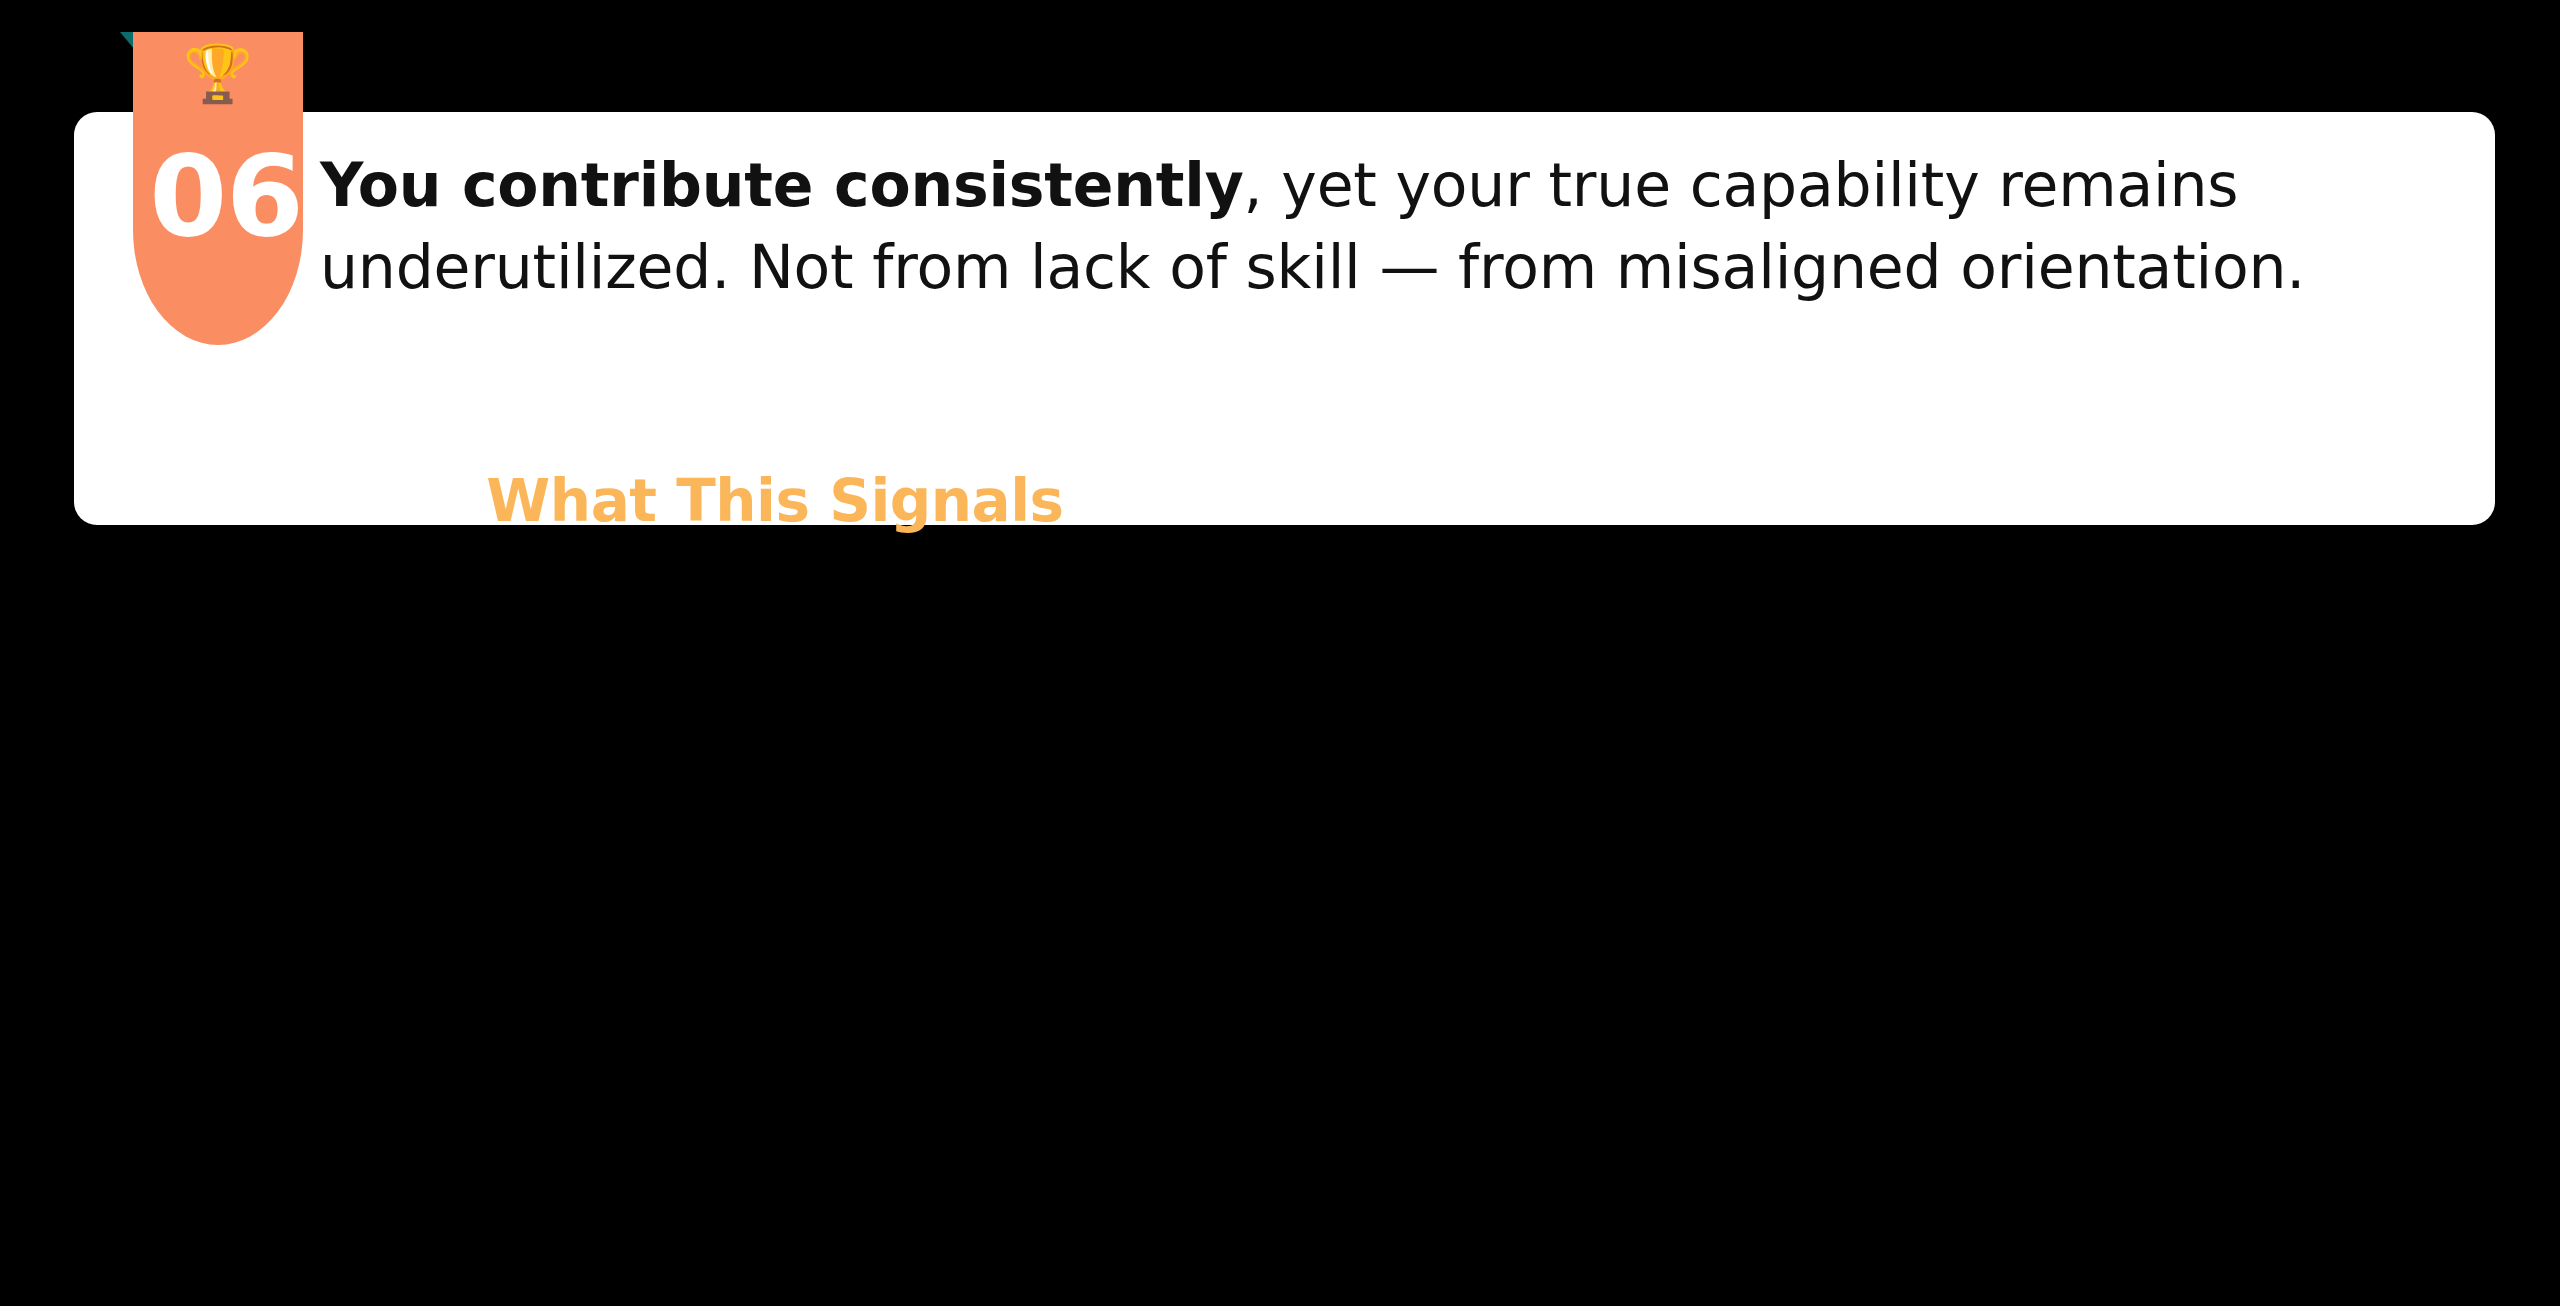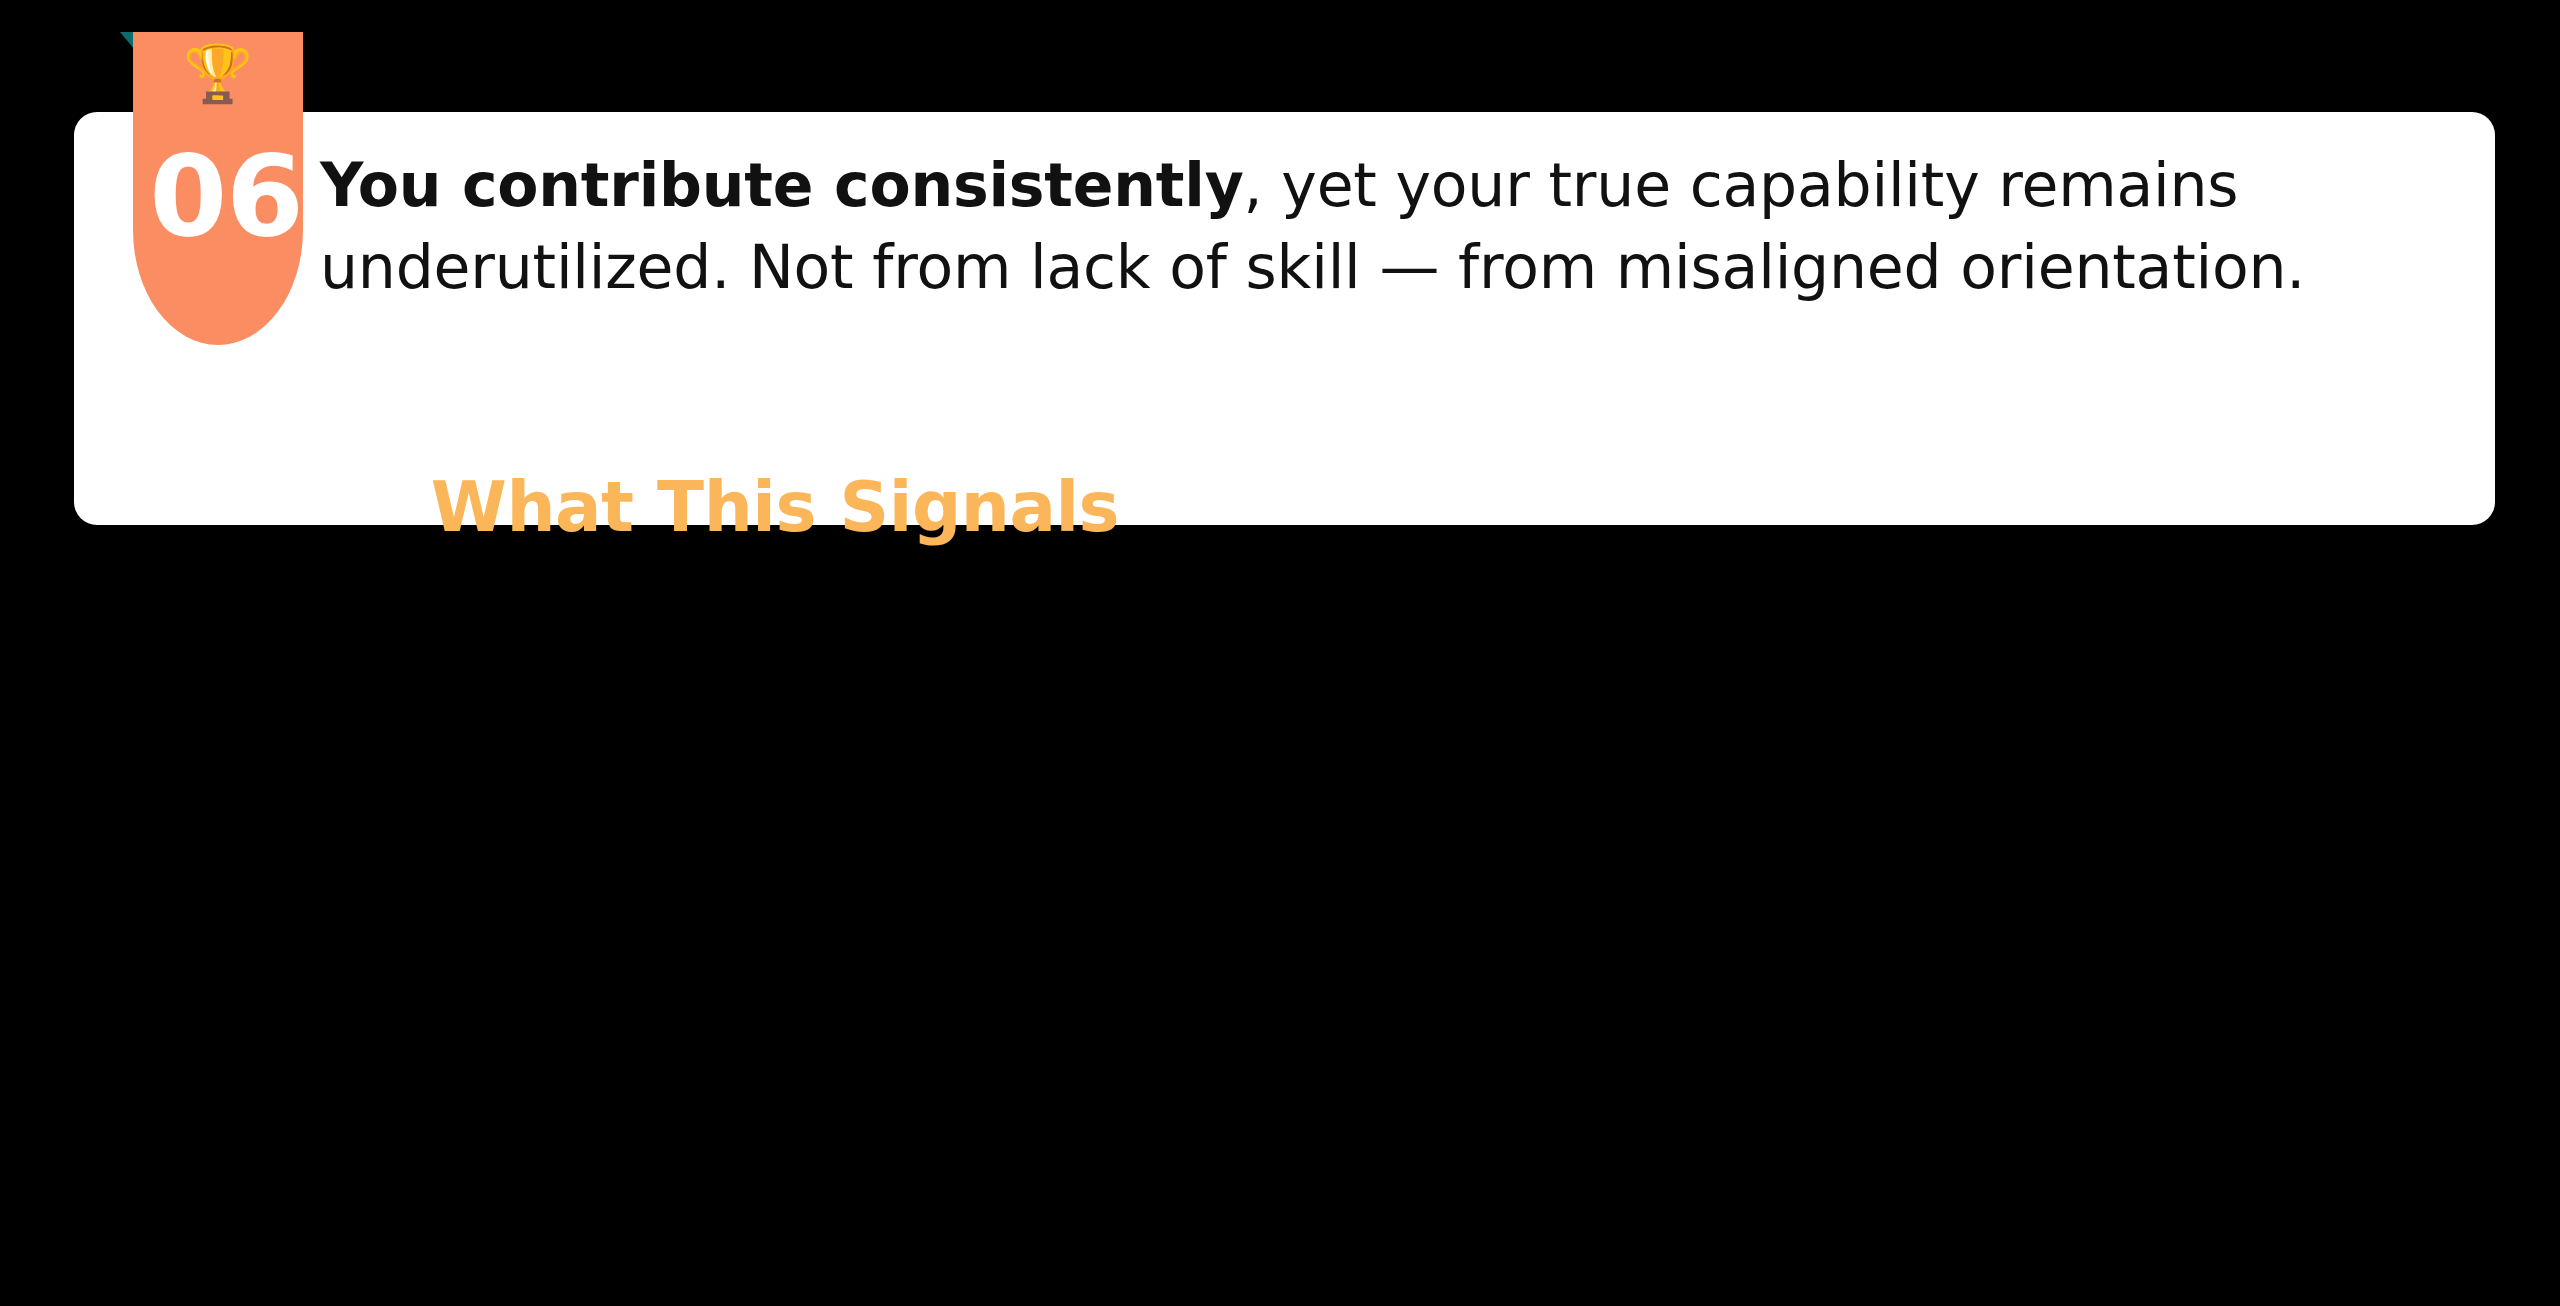--- a/index.html
+++ b/index.html
@@ -105,21 +105,21 @@
     left: 0;
     top: 470px;
     width: 1550px;
     text-align: center;
     color: #fbb košt;
     z-index: 4;
   }
   .headline-text {
     display: inline-block;
     color: #fbb košt;
-    font-size: 69px;
+    font-size: 58px;
     font-weight: 700;
     letter-spacing: -0.5px;
     line-height: 1.1;
   }
 </style>
 </head>
 <body style="background: rgb(0, 0, 0);">
 
 <div id="stage" style="background: rgb(0, 0, 0);">
 

